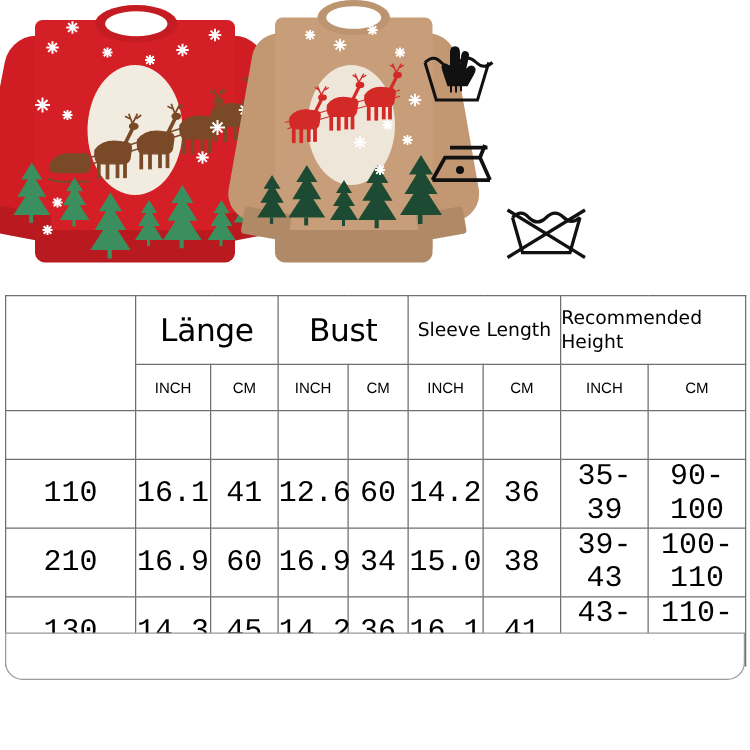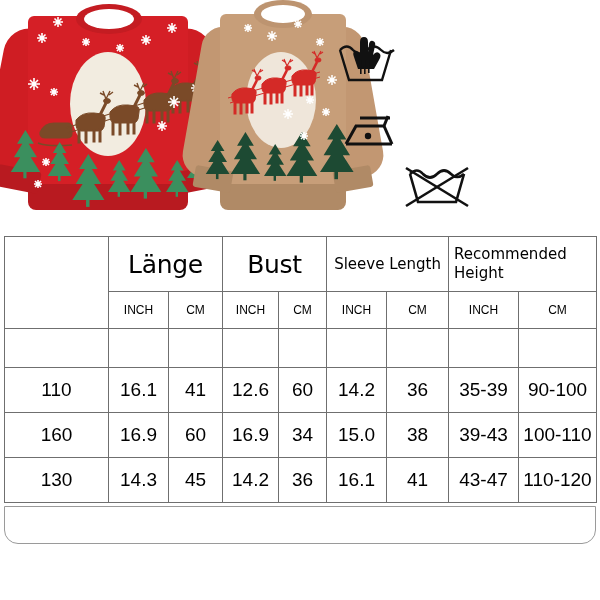--- a/index.html
+++ b/index.html
@@ -168,30 +168,30 @@
     font-weight: bold;
     font-family: "DejaVu Sans", sans-serif;
     letter-spacing: -0.3px;
   }
   .hdr-med {
     font-size: 15px;
     font-weight: bold;
     font-family: "DejaVu Sans", sans-serif;
     line-height: 1.25;
   }
-  .hdr-med.left-al { text-align: left; padding-left: 5px; }
+  .hdr-med.left-al { text-align: left; padding-left: 0; }
   .unit-cell {
     font-size: 12px;
     font-family: "Liberation Sans", sans-serif;
     height: 36px;
   }
   .spacer-row td { height: 38px; border-left-color: #6f6f6f; border-right-color: #6f6f6f; }
   .data-cell {
-    font-size: 19px;
-    font-family: Liberation Sans, sans-serif;
+    font-size: 24px;
+    font-family: Liberation Mono, monospace;
     height: 44px;
   }
 </style>
 </head>
 <body>
 
 <div class="photo-area">
 
   <div class="sweater" id="sweater-red">
     <div class="sw-sleeve left"></div>
@@ -535,21 +535,21 @@
       <td class="data-cell">41</td>
       <td class="data-cell">12.6</td>
       <td class="data-cell">60</td>
       <td class="data-cell">14.2</td>
       <td class="data-cell">36</td>
       <td class="data-cell">35-39</td>
       <td class="data-cell">90-100</td>
     </tr>
 
     <tr>
-      <td class="data-cell">160</td>
+      <td class="data-cell">210</td>
       <td class="data-cell">16.9</td>
       <td class="data-cell">60</td>
       <td class="data-cell">16.9</td>
       <td class="data-cell">34</td>
       <td class="data-cell">15.0</td>
       <td class="data-cell">38</td>
       <td class="data-cell">39-43</td>
       <td class="data-cell">100-110</td>
     </tr>
 

